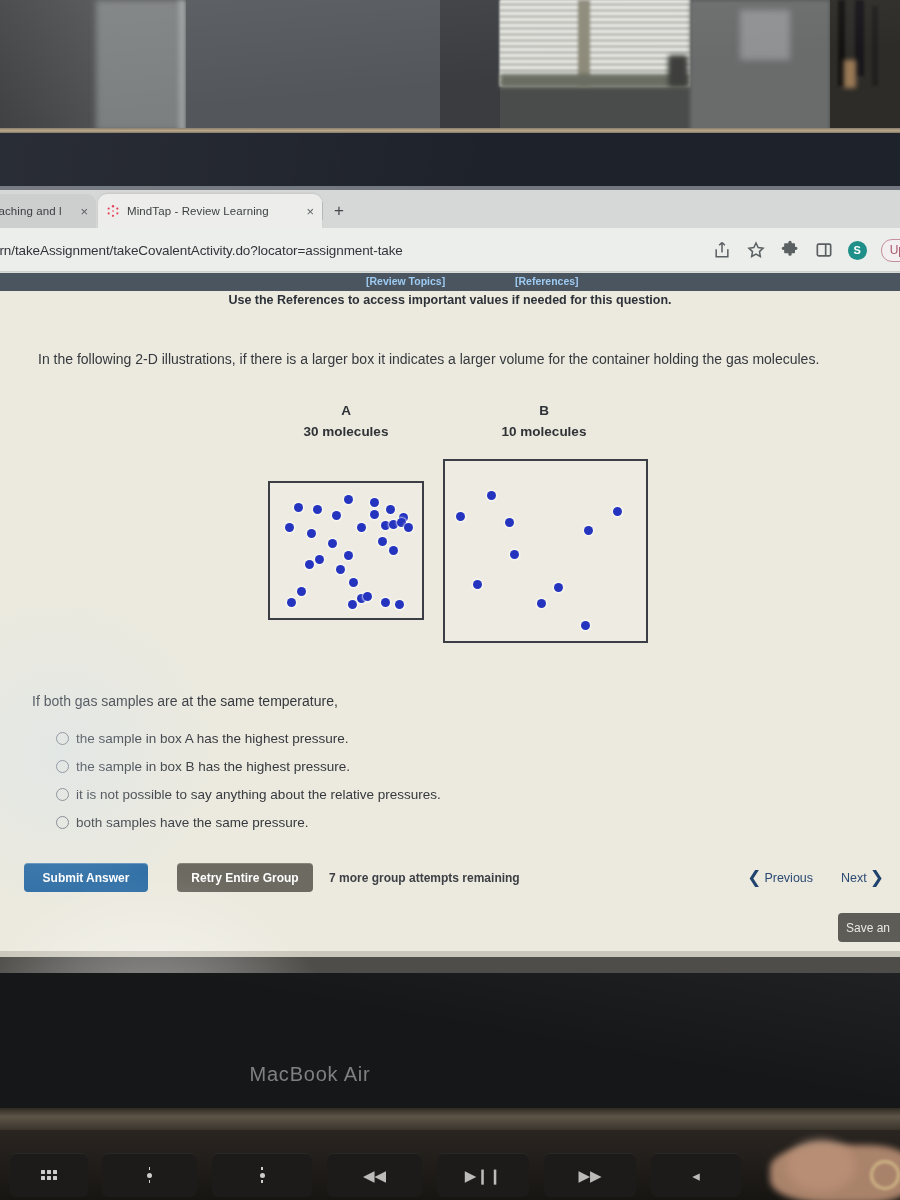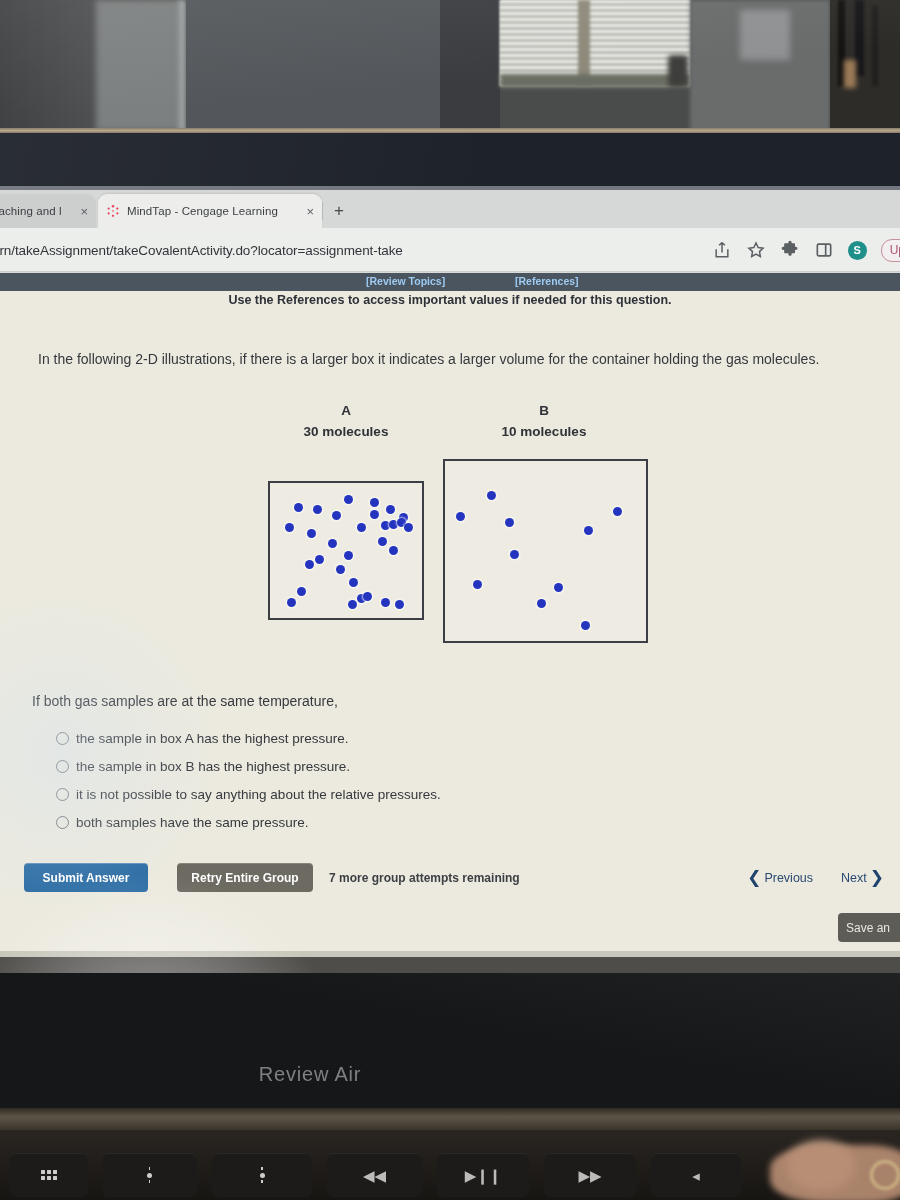--- a/index.html
+++ b/index.html
@@ -194,21 +194,21 @@
           <g fill="#e8405a">
             <circle cx="10" cy="3.2" r="1.7"></circle>
               <circle cx="16.2" cy="6.6" r="1.6"></circle>
             <circle cx="16.2" cy="13.4" r="1.5"></circle>
               <circle cx="10" cy="16.8" r="1.6"></circle>
             <circle cx="3.8" cy="13.4" r="1.5"></circle>
               <circle cx="3.8" cy="6.6" r="1.6"></circle>
             <circle cx="10" cy="10" r="1.4" fill="#f0808f"></circle>
           </g>
         </svg>
-        <span class="label">MindTap - Cengage Learning</span>
+        <span class="label">MindTap - Review Learning</span>
         <span class="tabclose">×</span>
       </div>
 
       <div class="tab-div"></div>
       <div class="newtab">+</div>
     </div>
 
     <div class="omnibar">
       <div class="urlwrap">
         <span class="urltext">/ilrn/takeAssignment/takeCovalentActivity.do?locator=assignment-take</span>
@@ -353,21 +353,21 @@
         <span>Cengage Technical Support</span>
       </div>
     </div>
 
     <div class="paperglow"></div>
   </div>
 
   <div class="bezel-bot">
       <div class="sheen"></div>
     </div>
-  <div class="mba">Review Air</div>
+  <div class="mba">MacBook Air</div>
   <div class="hinge"></div>
   <div class="deck"></div>
 
   <div class="fnrow">
     <div class="key" style="left:10px;width:78px;">
       <span class="grid-ico">
           <i></i>
           <i></i>
           <i></i>
           <i></i>

